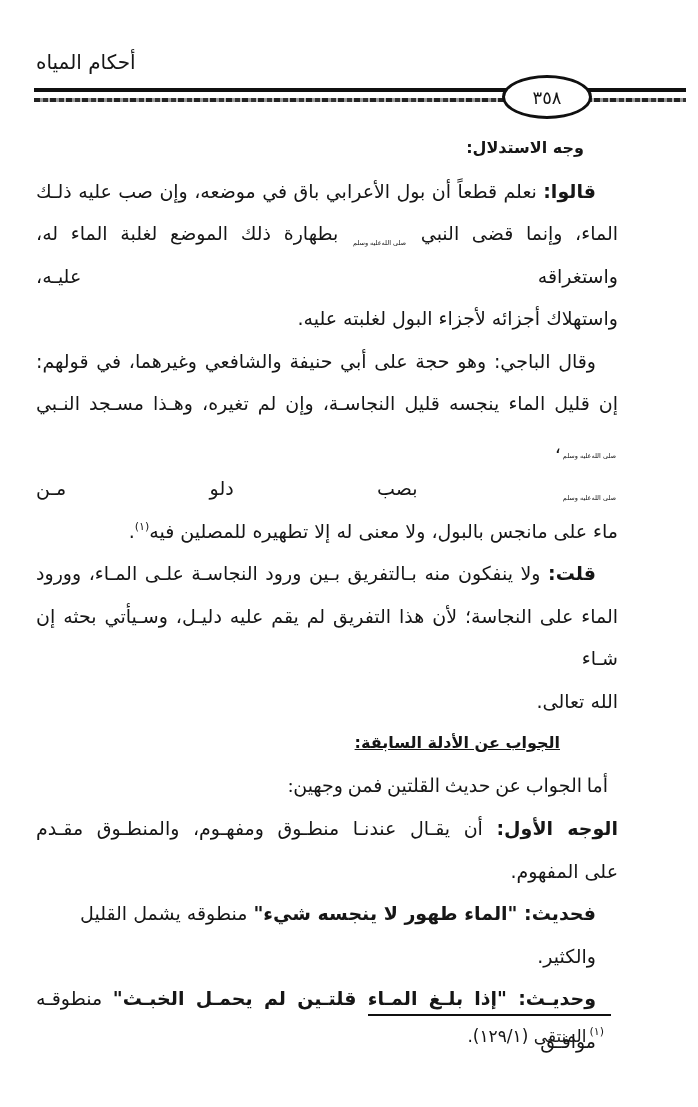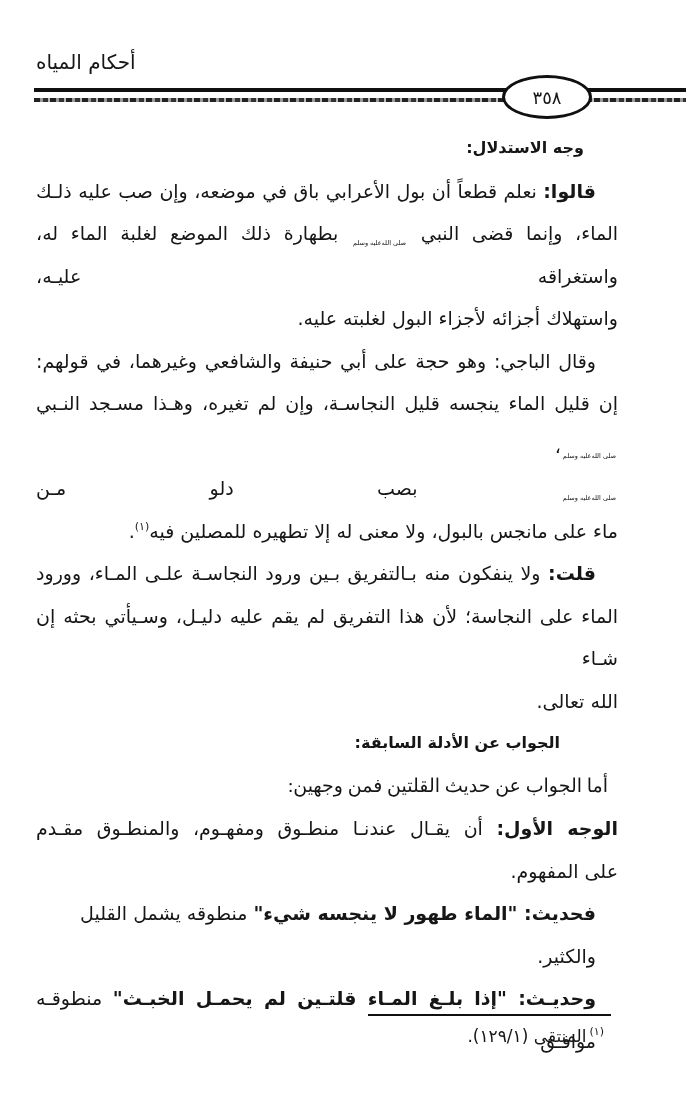--- a/index.html
+++ b/index.html
@@ -86,21 +86,21 @@
           <span>عليه وسلم</span>
         </span><span>،</span></div>
       <div class="line j"><span class="pbuh">
           <span>صلى الله</span>
           <span>عليه وسلم</span>
         </span><span> بصب دلو مـن</span></div>
       <div class="line s"><span>ماء على مانجس بالبول، ولا معنى له إلا تطهيره للمصلين فيه</span><sup>(١)</sup><span>.</span></div>
       <div class="line j" style="padding-right: 22px;"><span class="b">قلت:</span><span> ولا ينفكون منه بـالتفريق بـين ورود النجاسـة علـى المـاء، وورود</span></div>
       <div class="line j"><span>الماء على النجاسة؛ لأن هذا التفريق لم يقم عليه دليـل، وسـيأتي بحثه إن شـاء</span></div>
       <div class="line s"><span>الله تعالى.</span></div>
-      <div class="line heading s" style="padding-right: 58px;"><span class="b">الجواب عن الأدلة السابقة:</span></div>
+      <div class="line heading s" style="padding-right: 58px; text-decoration: underline;"><span class="b">الجواب عن الأدلة السابقة:</span></div>
       <div class="line s" style="padding-right: 10px; font-family: Liberation Serif, serif;"><span>أما الجواب عن حديث القلتين فمن وجهين:</span></div>
       <div class="line j"><span class="b">الوجه الأول:</span><span> أن يقـال عندنـا منطـوق ومفهـوم، والمنطـوق مقـدم</span></div>
       <div class="line s"><span>على المفهوم.</span></div>
       <div class="line s" style="padding-right: 22px;"><span class="b">فحديث: "الماء طهور لا ينجسه شيء"</span><span> منطوقه يشمل القليل والكثير.</span></div>
       <div class="line j" style="padding-right: 22px;"><span class="b">وحديـث: "إذا بلـغ المـاء قلتـين لم يحمـل الخبـث"</span><span> منطوقـه موافـق</span></div>
       <div class="line j"></div>
     </main>
 
   <div class="fn-rule"></div>
   <div class="fn">

